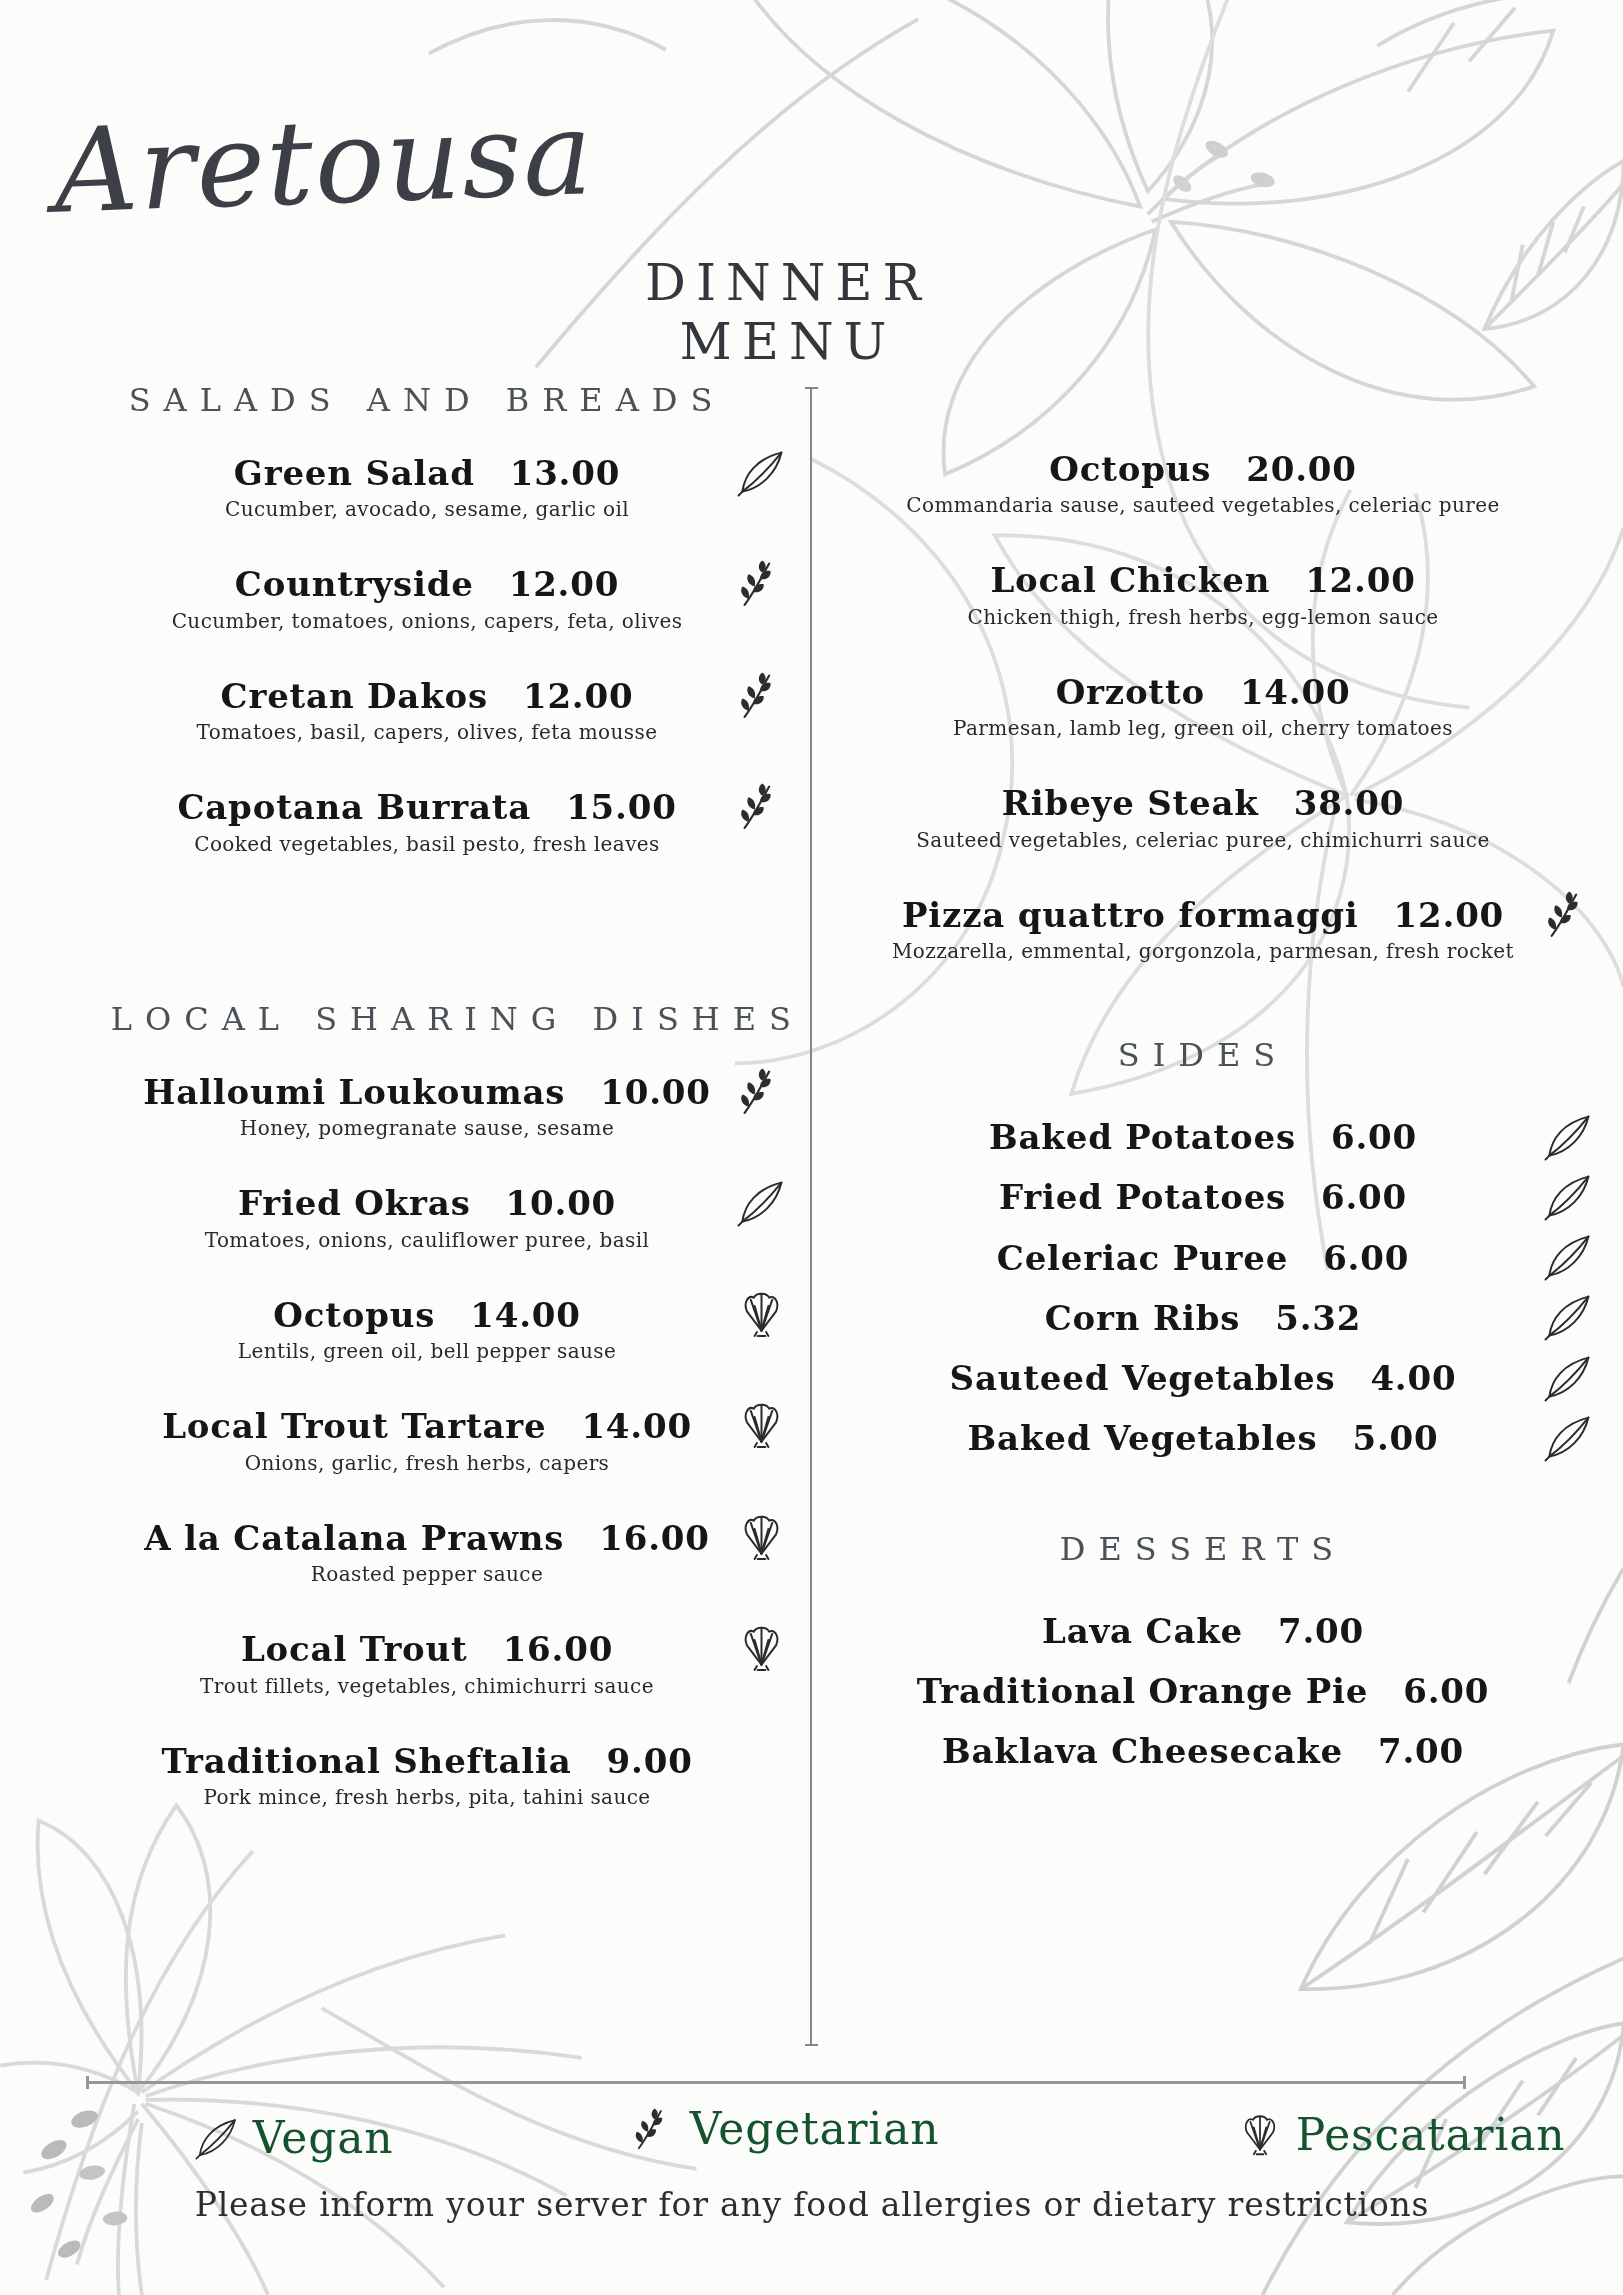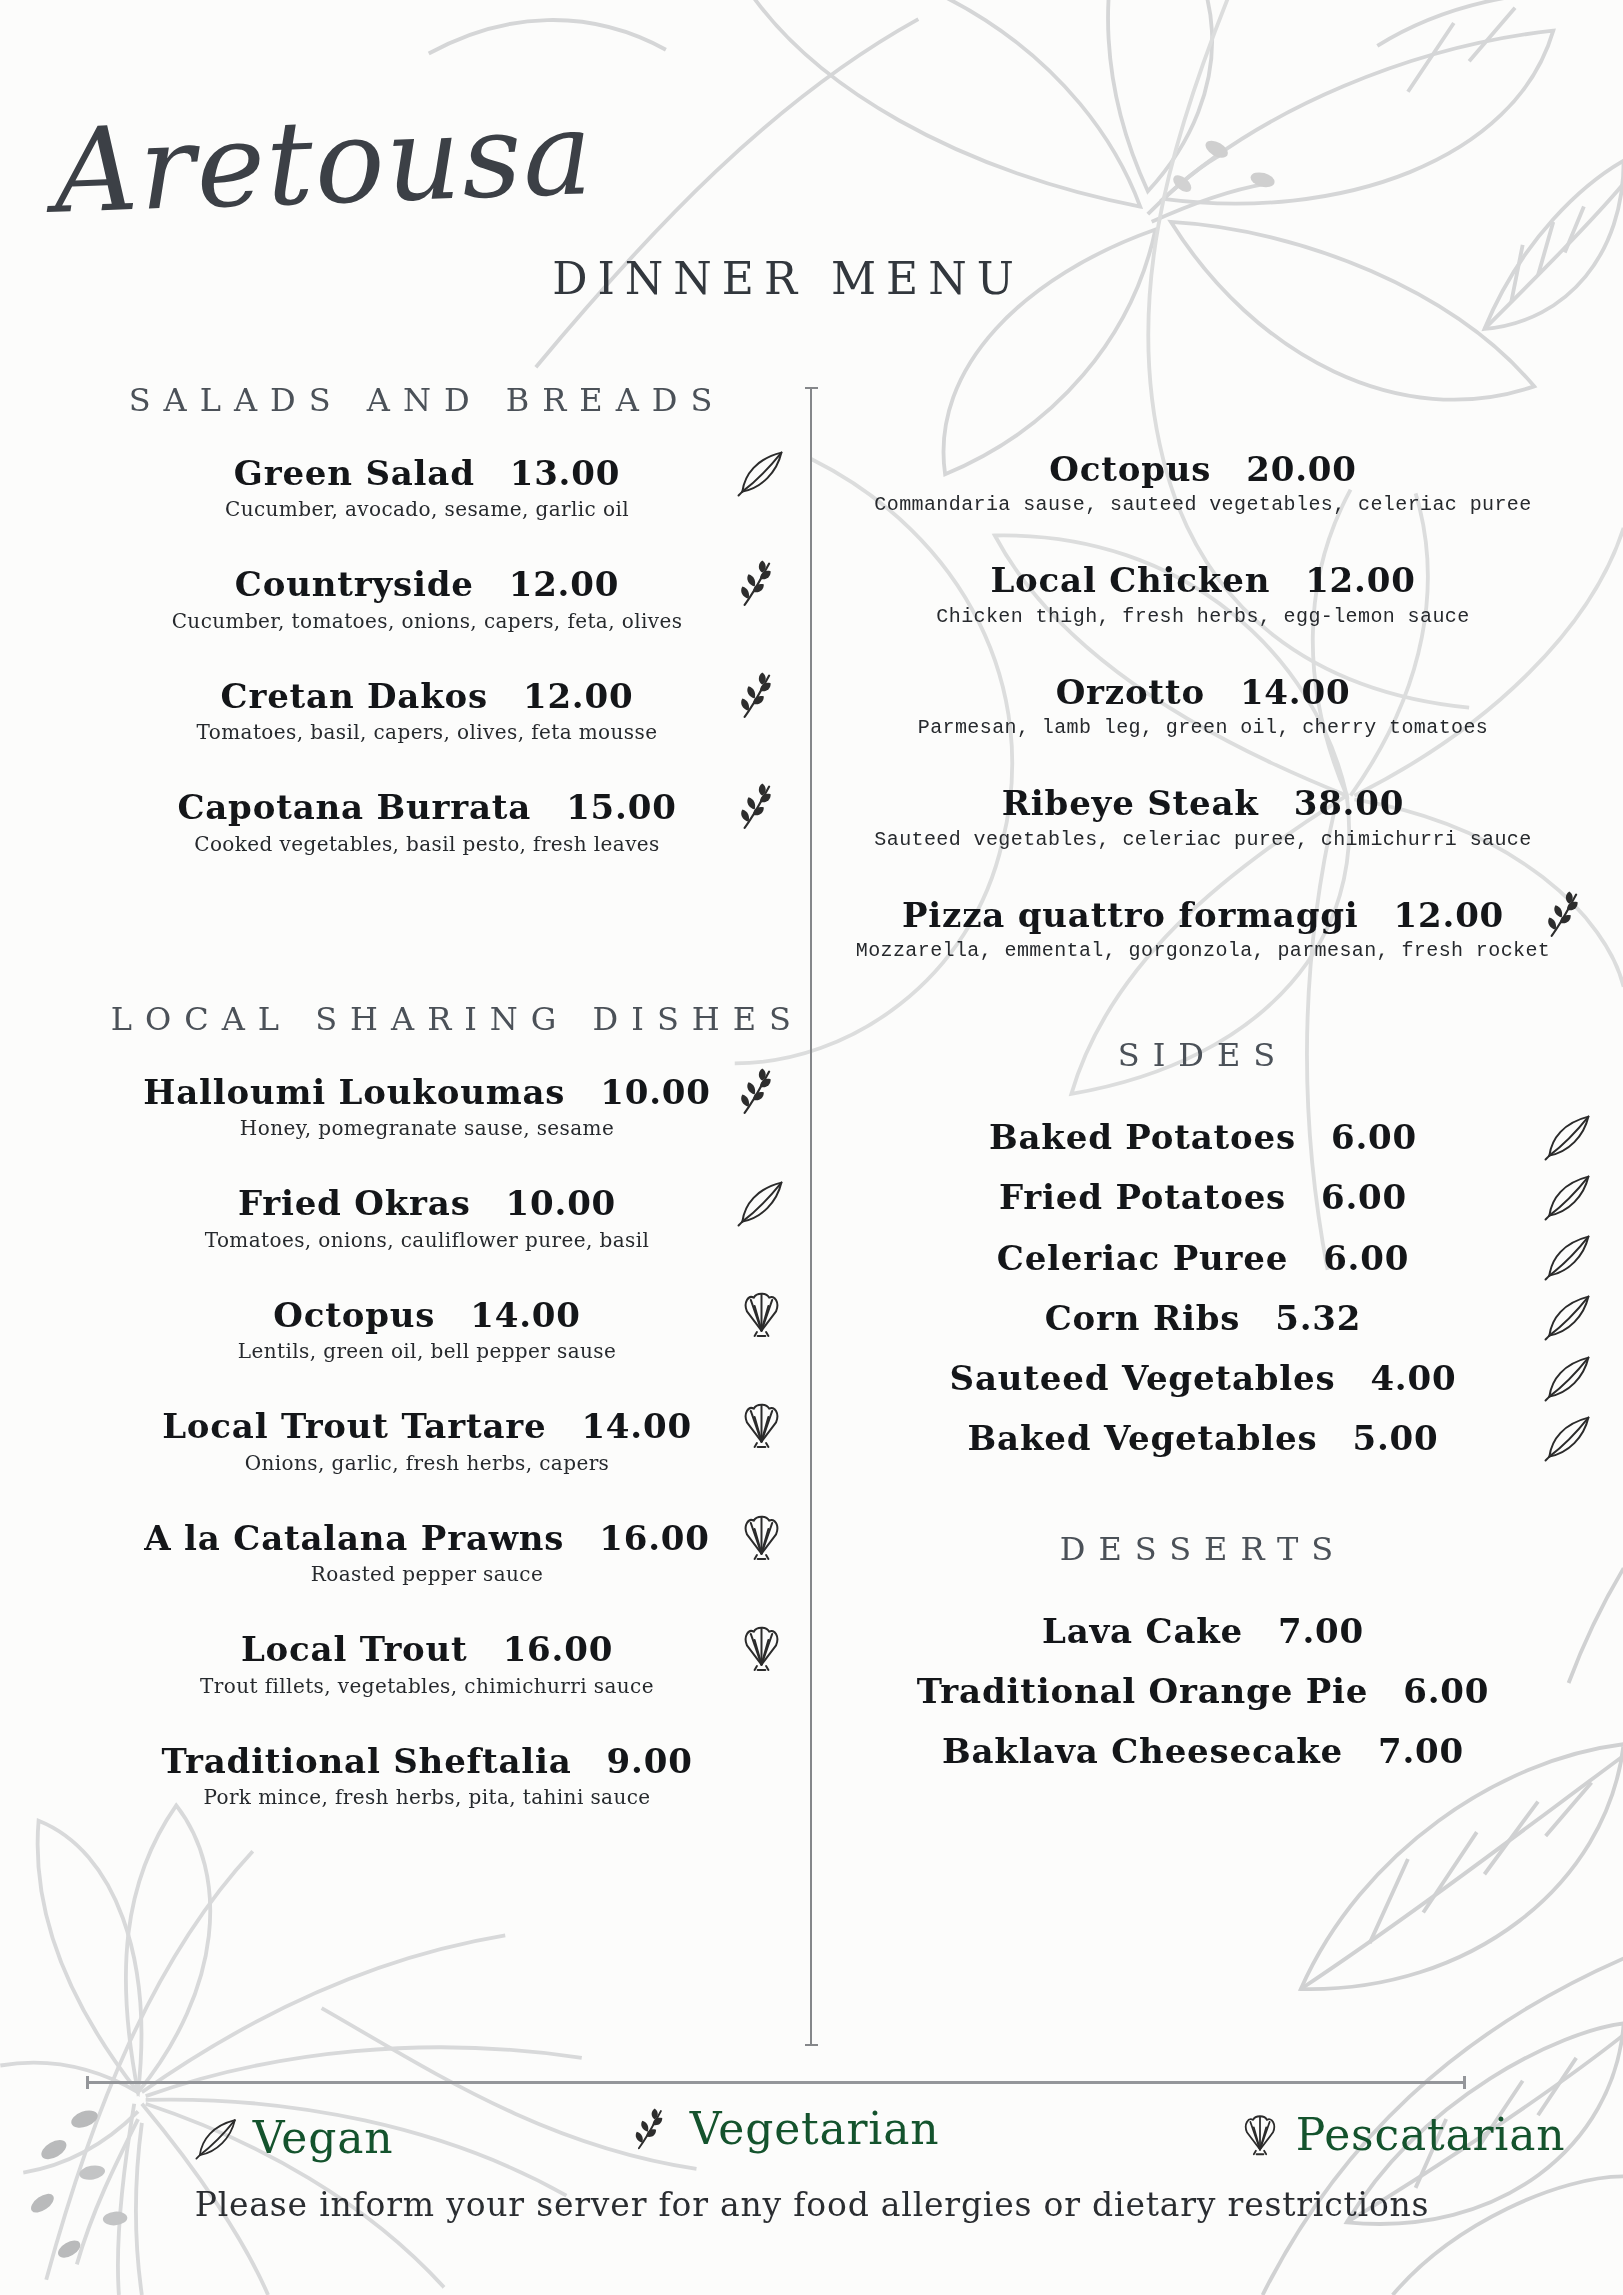--- a/index.html
+++ b/index.html
@@ -16,21 +16,21 @@
 
   .title{
     position:absolute;left:54px;top:21.4px;width:505px;
     font-size:116px;font-style:italic;font-weight:400;
     color:#3c4046;text-align:center;line-height:1.1;
     transform:rotate(-2deg);
     letter-spacing:1.5px;
   }
   .subtitle{
     position:absolute;left:528px;top:253px;width:520px;
-    font-size:44px;letter-spacing:10px;color:#32373d;
+    font-size:51px;letter-spacing:10px;color:#32373d;
     text-align:center;font-weight:400;
   }
 
   .col{position:absolute;text-align:center;}
   .col-left{left:50px;top:381px;width:754px;}
   .col-right{left:826px;top:450px;width:754px;}
 
   .section-heading{
     font-size:32px;letter-spacing:13px;font-weight:400;color:#4b5158;
     margin:0 0 35px 0;
@@ -42,21 +42,21 @@
   .item.compact{margin-bottom:22px;}
   .item-line{
     display:inline-flex;gap:35px;align-items:baseline;
     font-weight:700;font-size:34px;color:#141619;letter-spacing:0.8px;
     line-height:1.12;
   }
   .item-desc{
     font-size:20px;color:#26292d;margin-top:5.4px;line-height:1.2;
     letter-spacing:0.4px;
   }
-  .col-right .item-desc{max-width:719px;margin-left:auto;margin-right:auto;font-family:Liberation Mono, monospace;}
+  .col-right .item-desc{max-width:719px;margin-left:auto;margin-right:auto;}
 
   .diet-icon{position:absolute;top:-6.1px;width:49px;height:49px;}
   .col-left .diet-icon{left:687px;}
   .col-right .diet-icon{left:718px;}
   .diet-icon svg,.legend-icon svg{width:100%;height:100%;display:block;}
   .ic-stroke path{stroke:#2b2b2b;stroke-width:2.6;fill:none;stroke-linecap:round;stroke-linejoin:round;}
   .ic-fill path{fill:#2d2d2d;stroke:none;}
   .ic-fill path.stem{fill:none;stroke:#2d2d2d;stroke-width:2.8;stroke-linecap:round;}
 
   .divider-v{

